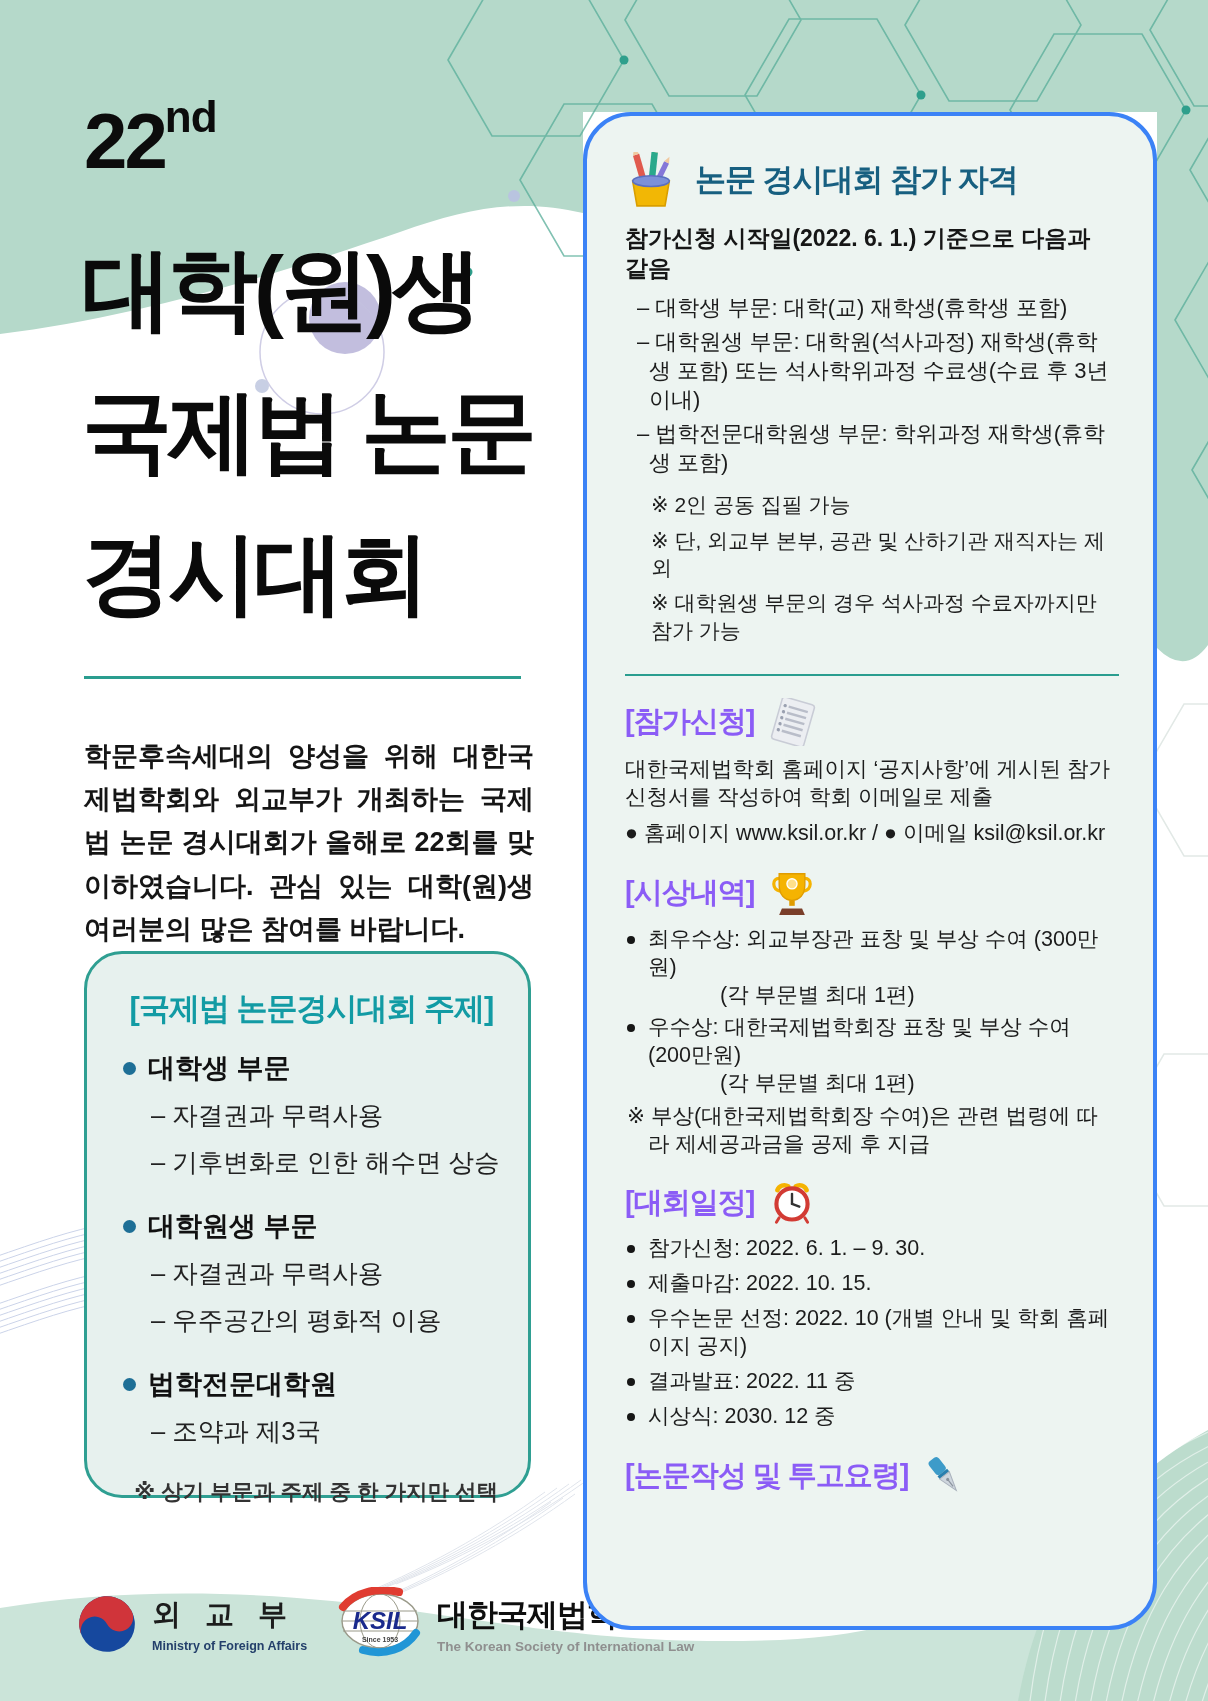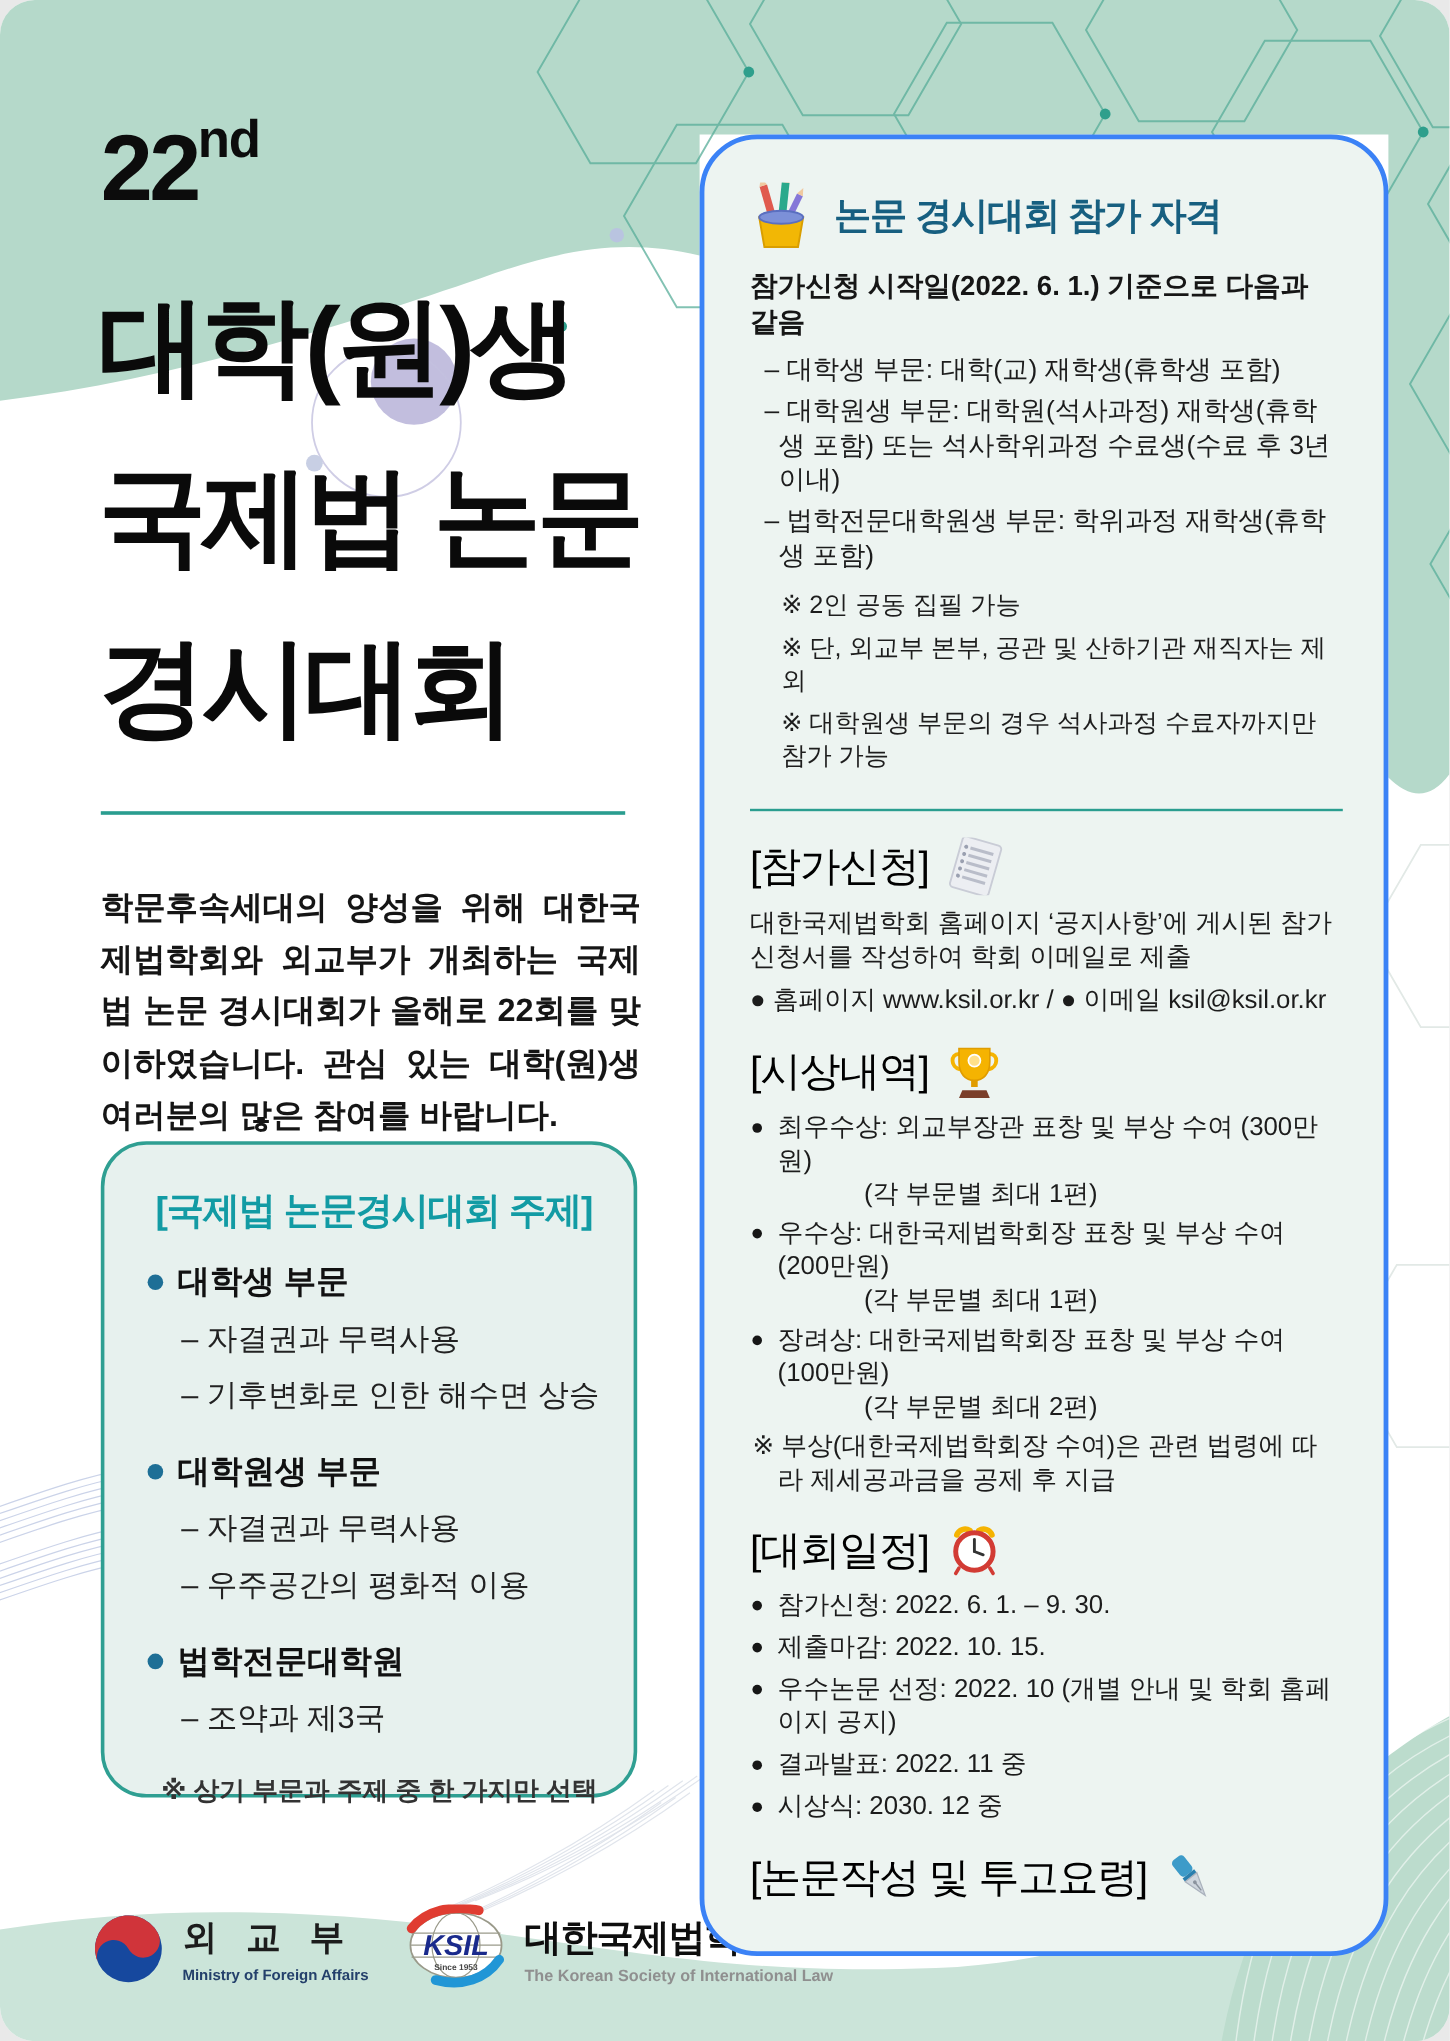--- a/index.html
+++ b/index.html
@@ -1,19 +1,19 @@
 <!DOCTYPE html>
 <html><head>
 <meta charset="utf-8">
 <style>
   html,body{margin:0;padding:0;background:#e9e9e9;}
   .poster{
     position:relative;width:1208px;height:1701px;margin:0 auto;
     background:#ffffff;overflow:hidden;
-    font-family:"Liberation Sans","DejaVu Sans",sans-serif;color:#1a1a1a;border-radius:29px;
+    font-family:"Liberation Sans","DejaVu Sans",sans-serif;color:#1a1a1a;
   }
   .bg{position:absolute;inset:0;z-index:0;}
   
   .brand{position:absolute;left:84px;top:92px;z-index:2;font-size:78px;font-weight:800;letter-spacing:-3px;color:#0c0c0c;}
   .brand sup{font-size:44px;font-weight:800;letter-spacing:-1px;vertical-align:36px;}
   .main-title{position:absolute;left:82px;top:218px;z-index:2;font-size:90px;line-height:142px;font-weight:900;letter-spacing:-4px;color:#0a0a0a;}
   .title-divider{position:absolute;left:84px;top:676px;width:437px;height:3px;background:#2a9d8f;z-index:2;}
   .intro{position:absolute;left:84px;top:708px;width:450px;z-index:2;font-size:27px;font-weight:700;line-height:1.6;color:#151515;text-align:justify;}
   .topic-box{
     position:absolute;left:84px;top:951px;width:447px;height:547px;z-index:2;box-sizing:border-box;
@@ -43,21 +43,21 @@
   .card-header{display:flex;align-items:center;gap:18px;margin:10px 0 16px;}
   .card-header h2{margin:0;font-size:31px;font-weight:800;color:#175f80;letter-spacing:-1px;}
   .q-intro{margin:8px 0 10px;font-size:23px;font-weight:700;color:#161616;}
   ul{list-style:none;margin:0;padding:0;}
   .dash-list{font-size:22px;font-weight:500;}
   .dash-list li{margin:6px 0;padding-left:24px;text-indent:-12px;}
   .note-list{margin-top:14px;font-size:21px;font-weight:500;color:#1d1d1d;}
   .note-list li{margin:8px 0;padding-left:26px;}
   .card-divider{border:none;border-top:2.5px solid #2a9d8f;margin:30px 0 2px;}
   .sec-head{display:flex;align-items:center;gap:16px;margin:22px 0 10px;}
-  .sec-head h3{margin:0;font-size:34px;font-weight:400;color:#000000;letter-spacing:-1px;}
+  .sec-head h3{margin:0;font-size:29px;font-weight:700;color:#8b5cf6;letter-spacing:-1px;}
   .sec-body{margin:4px 0;font-size:21.5px;font-weight:500;}
   .links{margin-top:8px;}
   .dot-list{font-size:21.5px;font-weight:500;}
   .dot-list li{position:relative;margin:5px 0;padding-left:23px;}
   .dot-list li .dot{position:absolute;left:2px;top:10px;width:8px;height:8px;border-radius:50%;background:#161616;}
   .sched li{margin:7px 0;}
   .award-sub{padding-left:72px;}
   .note-li{padding-left:44px;text-indent:-21px;margin-top:7px;}
 </style>
 </head>
@@ -303,22 +303,20 @@
         <circle cx="24" cy="15" r="5.5" fill="#ffe08a" stroke="#ffffff" stroke-width="1.5"></circle>
         <rect x="21" y="33" width="6" height="6" fill="#e09c00"></rect>
         <path d="M13,42 H35 L38,49 H10 Z" fill="#7a3e2a"></path>
       </svg>
     </div>
     <ul class="dot-list">
       <li><span class="dot"></span><span>최우수상: 외교부장관 표창 및 부상 수여 (300만원)</span>
         <div class="award-sub">(각 부문별 최대 1편)</div></li>
       <li><span class="dot"></span><span>우수상: 대한국제법학회장 표창 및 부상 수여 (200만원)</span>
         <div class="award-sub">(각 부문별 최대 1편)</div></li>
-      <li><span class="dot"></span><span>장려상: 대한국제법학회장 표창 및 부상 수여 (100만원)</span>
-        <div class="award-sub">(각 부문별 최대 2편)</div></li>
       <li class="note-li">※ 부상(대한국제법학회장 수여)은 관련 법령에 따라 제세공과금을 공제 후 지급</li>
     </ul>
 
     <div class="sec-head">
       <h3>[대회일정]</h3>
       <svg width="44" height="44" viewBox="0 0 48 48">
         <path d="M8,10 A8,8 0 0 1 20,6" fill="none" stroke="#f5b301" stroke-width="5" stroke-linecap="round"></path>
         <path d="M40,10 A8,8 0 0 0 28,6" fill="none" stroke="#f5b301" stroke-width="5" stroke-linecap="round"></path>
         <circle cx="24" cy="25" r="17" fill="#ffffff" stroke="#d23b34" stroke-width="4.5"></circle>
         <line x1="24" y1="25" x2="24" y2="14" stroke="#333333" stroke-width="2.6" stroke-linecap="round"></line>

